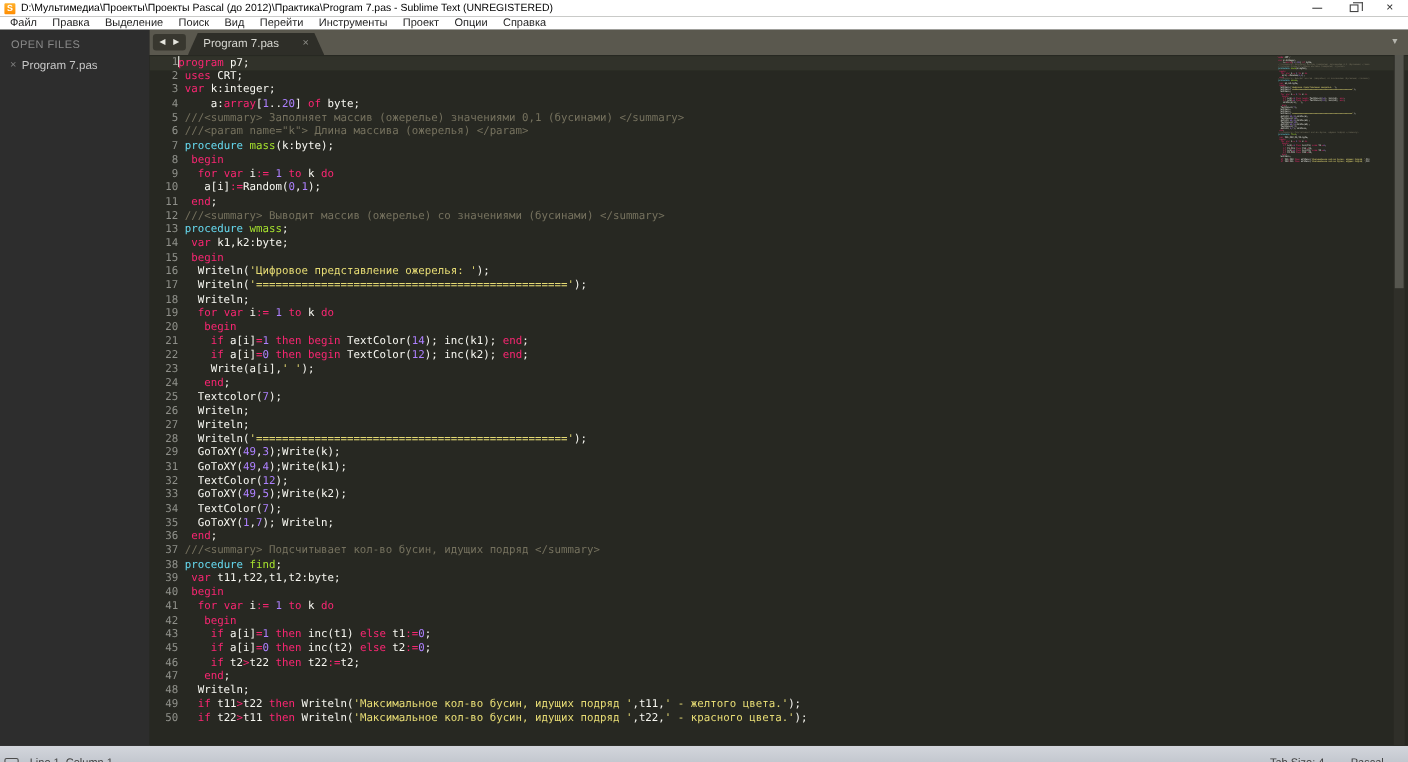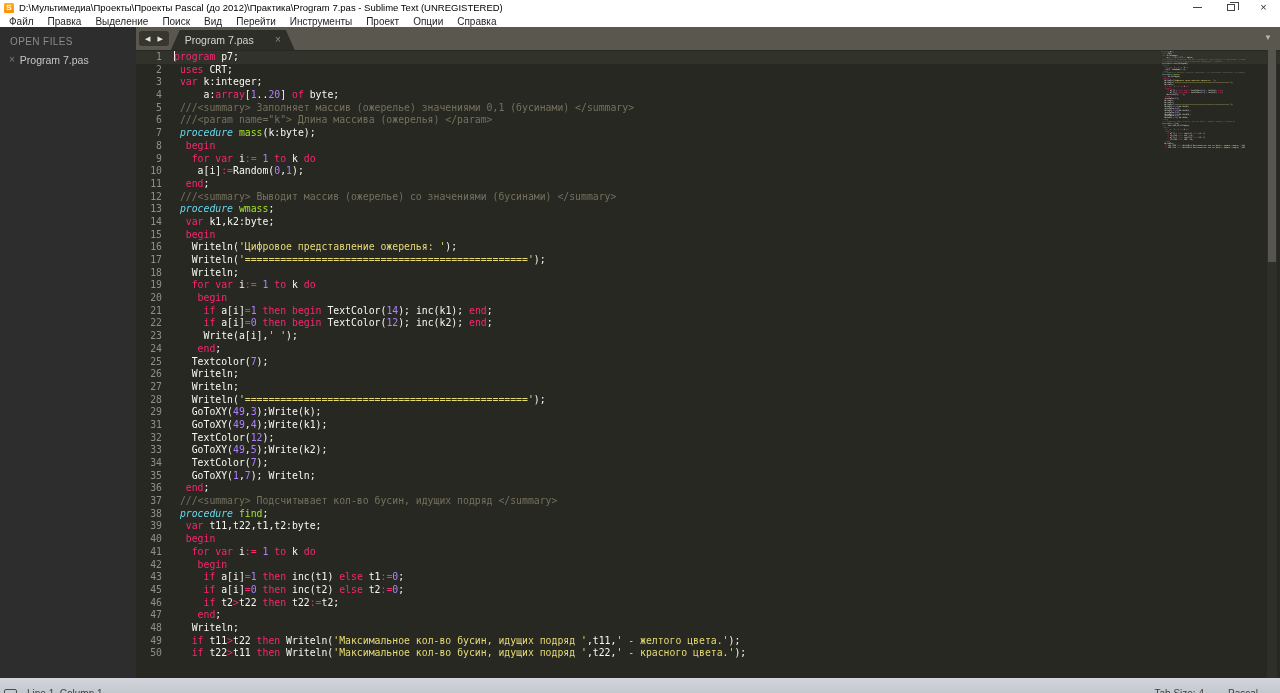--- a/index.html
+++ b/index.html
@@ -36,25 +36,25 @@
   .tab{height:20px;width:124px;background:#2e2e28;display:flex;align-items:center;padding:0 14px;clip-path:polygon(9px 0,calc(100% - 9px) 0,100% 100%,0 100%);color:#d6d6d0;font-size:10.5px}
   .tab-close{margin-left:auto;color:#8b8b85;font-size:10px;line-height:1}
   .overflow-btn{position:absolute;right:8px;top:7px;color:#b6b6ae;font-size:8px;line-height:1}
 
   
   .editor{flex:1;position:relative;background:#272822;overflow:hidden}
   .code-area{position:absolute;top:1px;left:0;right:0;font-family:"DejaVu Sans Mono",monospace;font-size:9.8px;line-height:12.7px}
   .code-line{display:flex;white-space:pre;height:12.7px}
   .code-line.current{background:#31322a}
   .gutter-num{width:26px;text-align:right;color:#8f908a;flex-shrink:0}
-  .line-text{margin-left:12px}
+  .line-text{}
   .caret{display:inline-block;width:1px;height:10px;background:#f8f8f0;margin-right:-1px;vertical-align:-1px}
   .tk-p{color:#f8f8f2}
   .tk-k{color:#f92672}
-  .tk-b{color:#66d9ef;font-style:italic}
+  .tk-b{color:#66d9ef;}
   .tk-g{color:#a6e22e}
   .tk-n{color:#ae81ff}
   .tk-s{color:#e6db74}
   .tk-c{color:#75715e}
 
   .minimap{position:absolute;top:1px;right:35px;width:84px;font-family:"DejaVu Sans Mono",monospace;font-size:1.9px;line-height:1.95px;white-space:pre;overflow:hidden}
   .scrollbar{position:absolute;top:0;right:3px;width:10px;height:100%;background:#2f2f29}
   .scroll-thumb{position:absolute;top:0;left:1px;width:8px;height:212px;background:#56564f}
 
   

